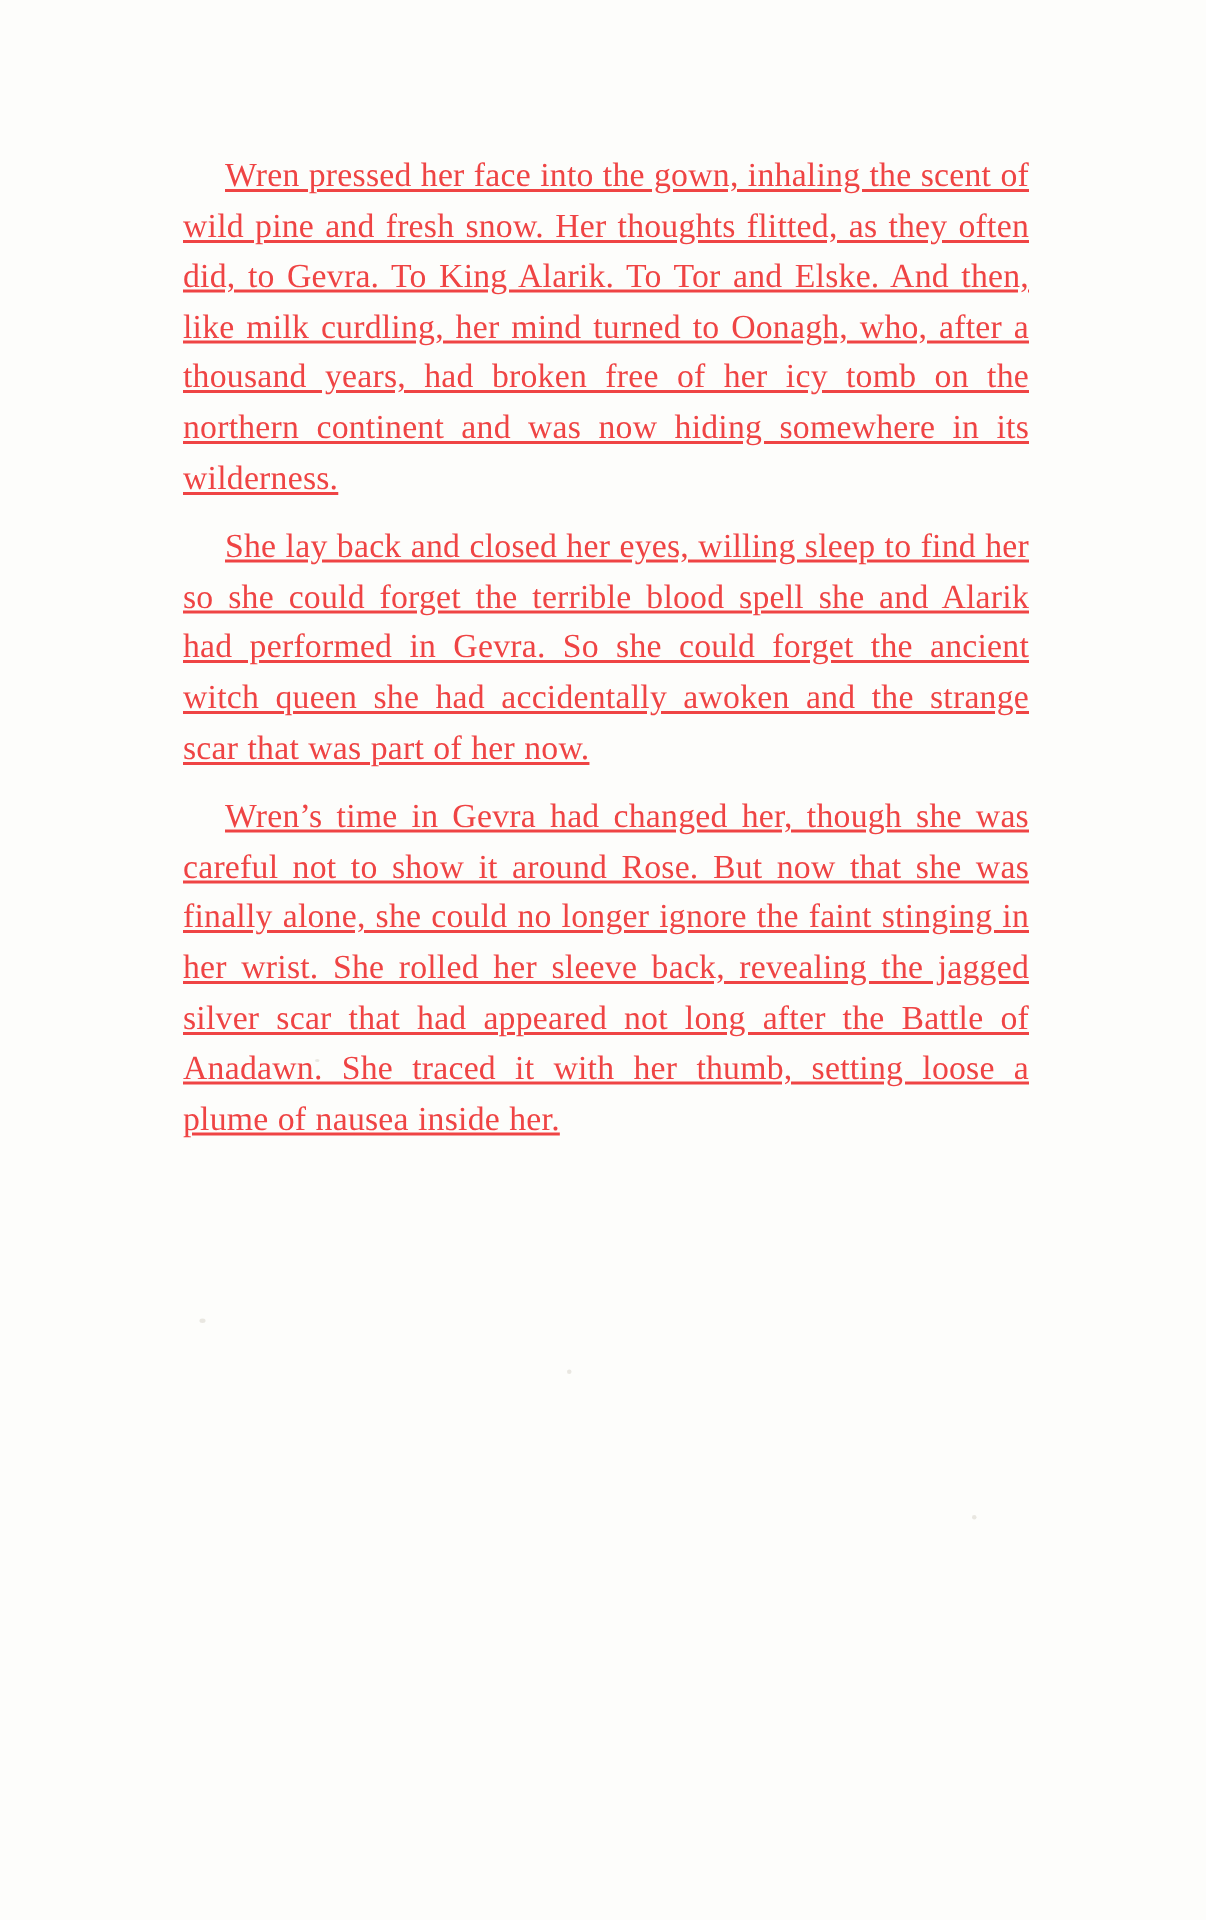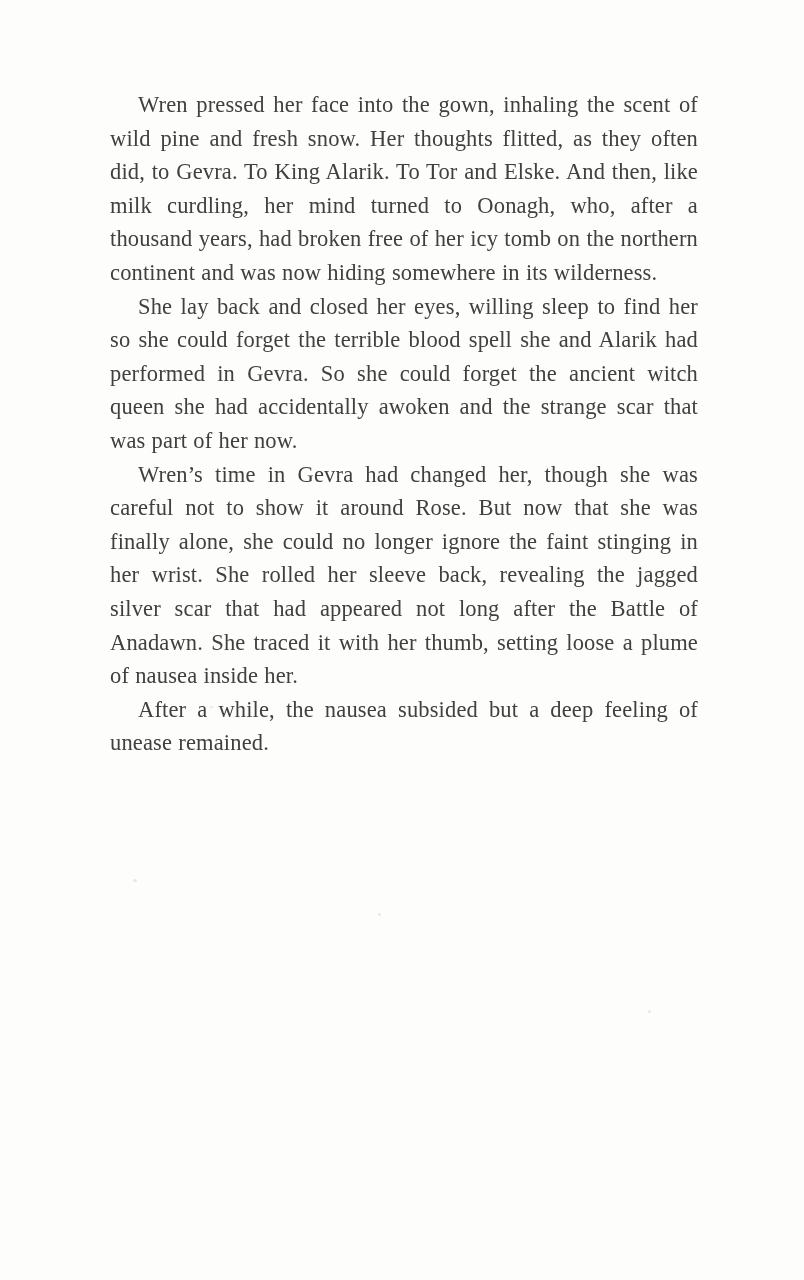--- a/index.html
+++ b/index.html
@@ -20,29 +20,30 @@
     height: 1280px;
     background: #fdfdfb;
   }
   .text-column {
     position: absolute;
     left: 110px;
     top: 88px;
     width: 588px;
   }
   .para {
-    margin: 0;
+    margin: 12px;
     text-align: justify;
     text-justify: inter-word;
     font-size: 22.5px;
     line-height: 33.6px;
     text-indent: 28px;
-    color: #404040;
+    color: #ef4444;
     letter-spacing: 0.15px;
     word-spacing: 0.4px;
+    text-decoration: underline;
   }
   .para + .para {
     margin-top: 0px;
   }
   
   .speck {
     position: absolute;
     background: #d9d6cc;
     border-radius: 50%;
     opacity: 0.55;
@@ -55,16 +56,15 @@
 
   <span class="speck" style="left:133px; top:879px; width:4px; height:3px;"></span>
   <span class="speck" style="left:378px; top:913px; width:3px; height:3px;"></span>
   <span class="speck" style="left:210px; top:706px; width:3px; height:2px;"></span>
   <span class="speck" style="left:648px; top:1010px; width:3px; height:3px;"></span>
 
   <div class="text-column">
     <p class="para">Wren pressed her face into the gown, inhaling the scent of wild pine and fresh snow. Her thoughts flitted, as they often did, to Gevra. To King Alarik. To Tor and Elske. And then, like milk curdling, her mind turned to Oonagh, who, after a thousand years, had broken free of her icy tomb on the northern continent and was now hiding somewhere in its wilderness.</p>
     <p class="para">She lay back and closed her eyes, willing sleep to find her so she could forget the terrible blood spell she and Alarik had performed in Gevra. So she could forget the ancient witch queen she had accidentally awoken and the strange scar that was part of her now.</p>
     <p class="para">Wren’s time in Gevra had changed her, though she was careful not to show it around Rose. But now that she was finally alone, she could no longer ignore the faint stinging in her wrist. She rolled her sleeve back, revealing the jagged silver scar that had appeared not long after the Battle of Anadawn. She traced it with her thumb, setting loose a plume of nausea inside her.</p>
-    <p class="para">After a while, the nausea subsided but a deep feeling of unease remained.</p>
   </div>
 
 </div>
 
 </body></html>

